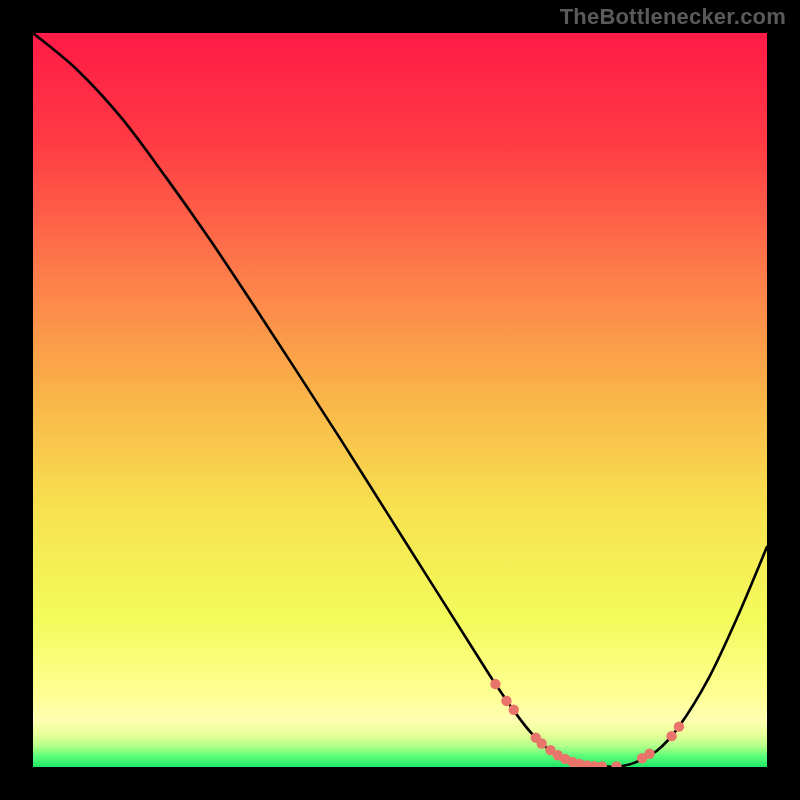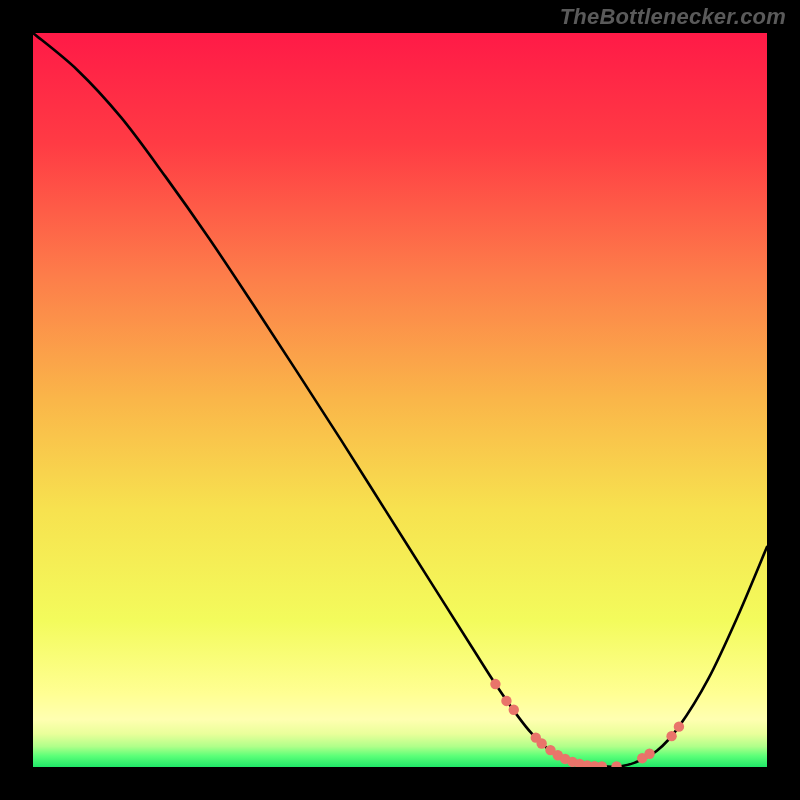--- a/index.html
+++ b/index.html
@@ -9,21 +9,20 @@
     width: 800px;
     height: 800px;
     overflow: hidden;
     font-family: Arial, Helvetica, sans-serif;
   }
   .frame {
     position: relative;
     width: 800px;
     height: 800px;
     background: #000;
-    font-style: italic;
   }
   .watermark {
     position: absolute;
     top: 4px;
     right: 14px;
     color: #5a5a5a;
     font-size: 22px;
     font-weight: 600;
     letter-spacing: 0.2px;
     z-index: 20;

